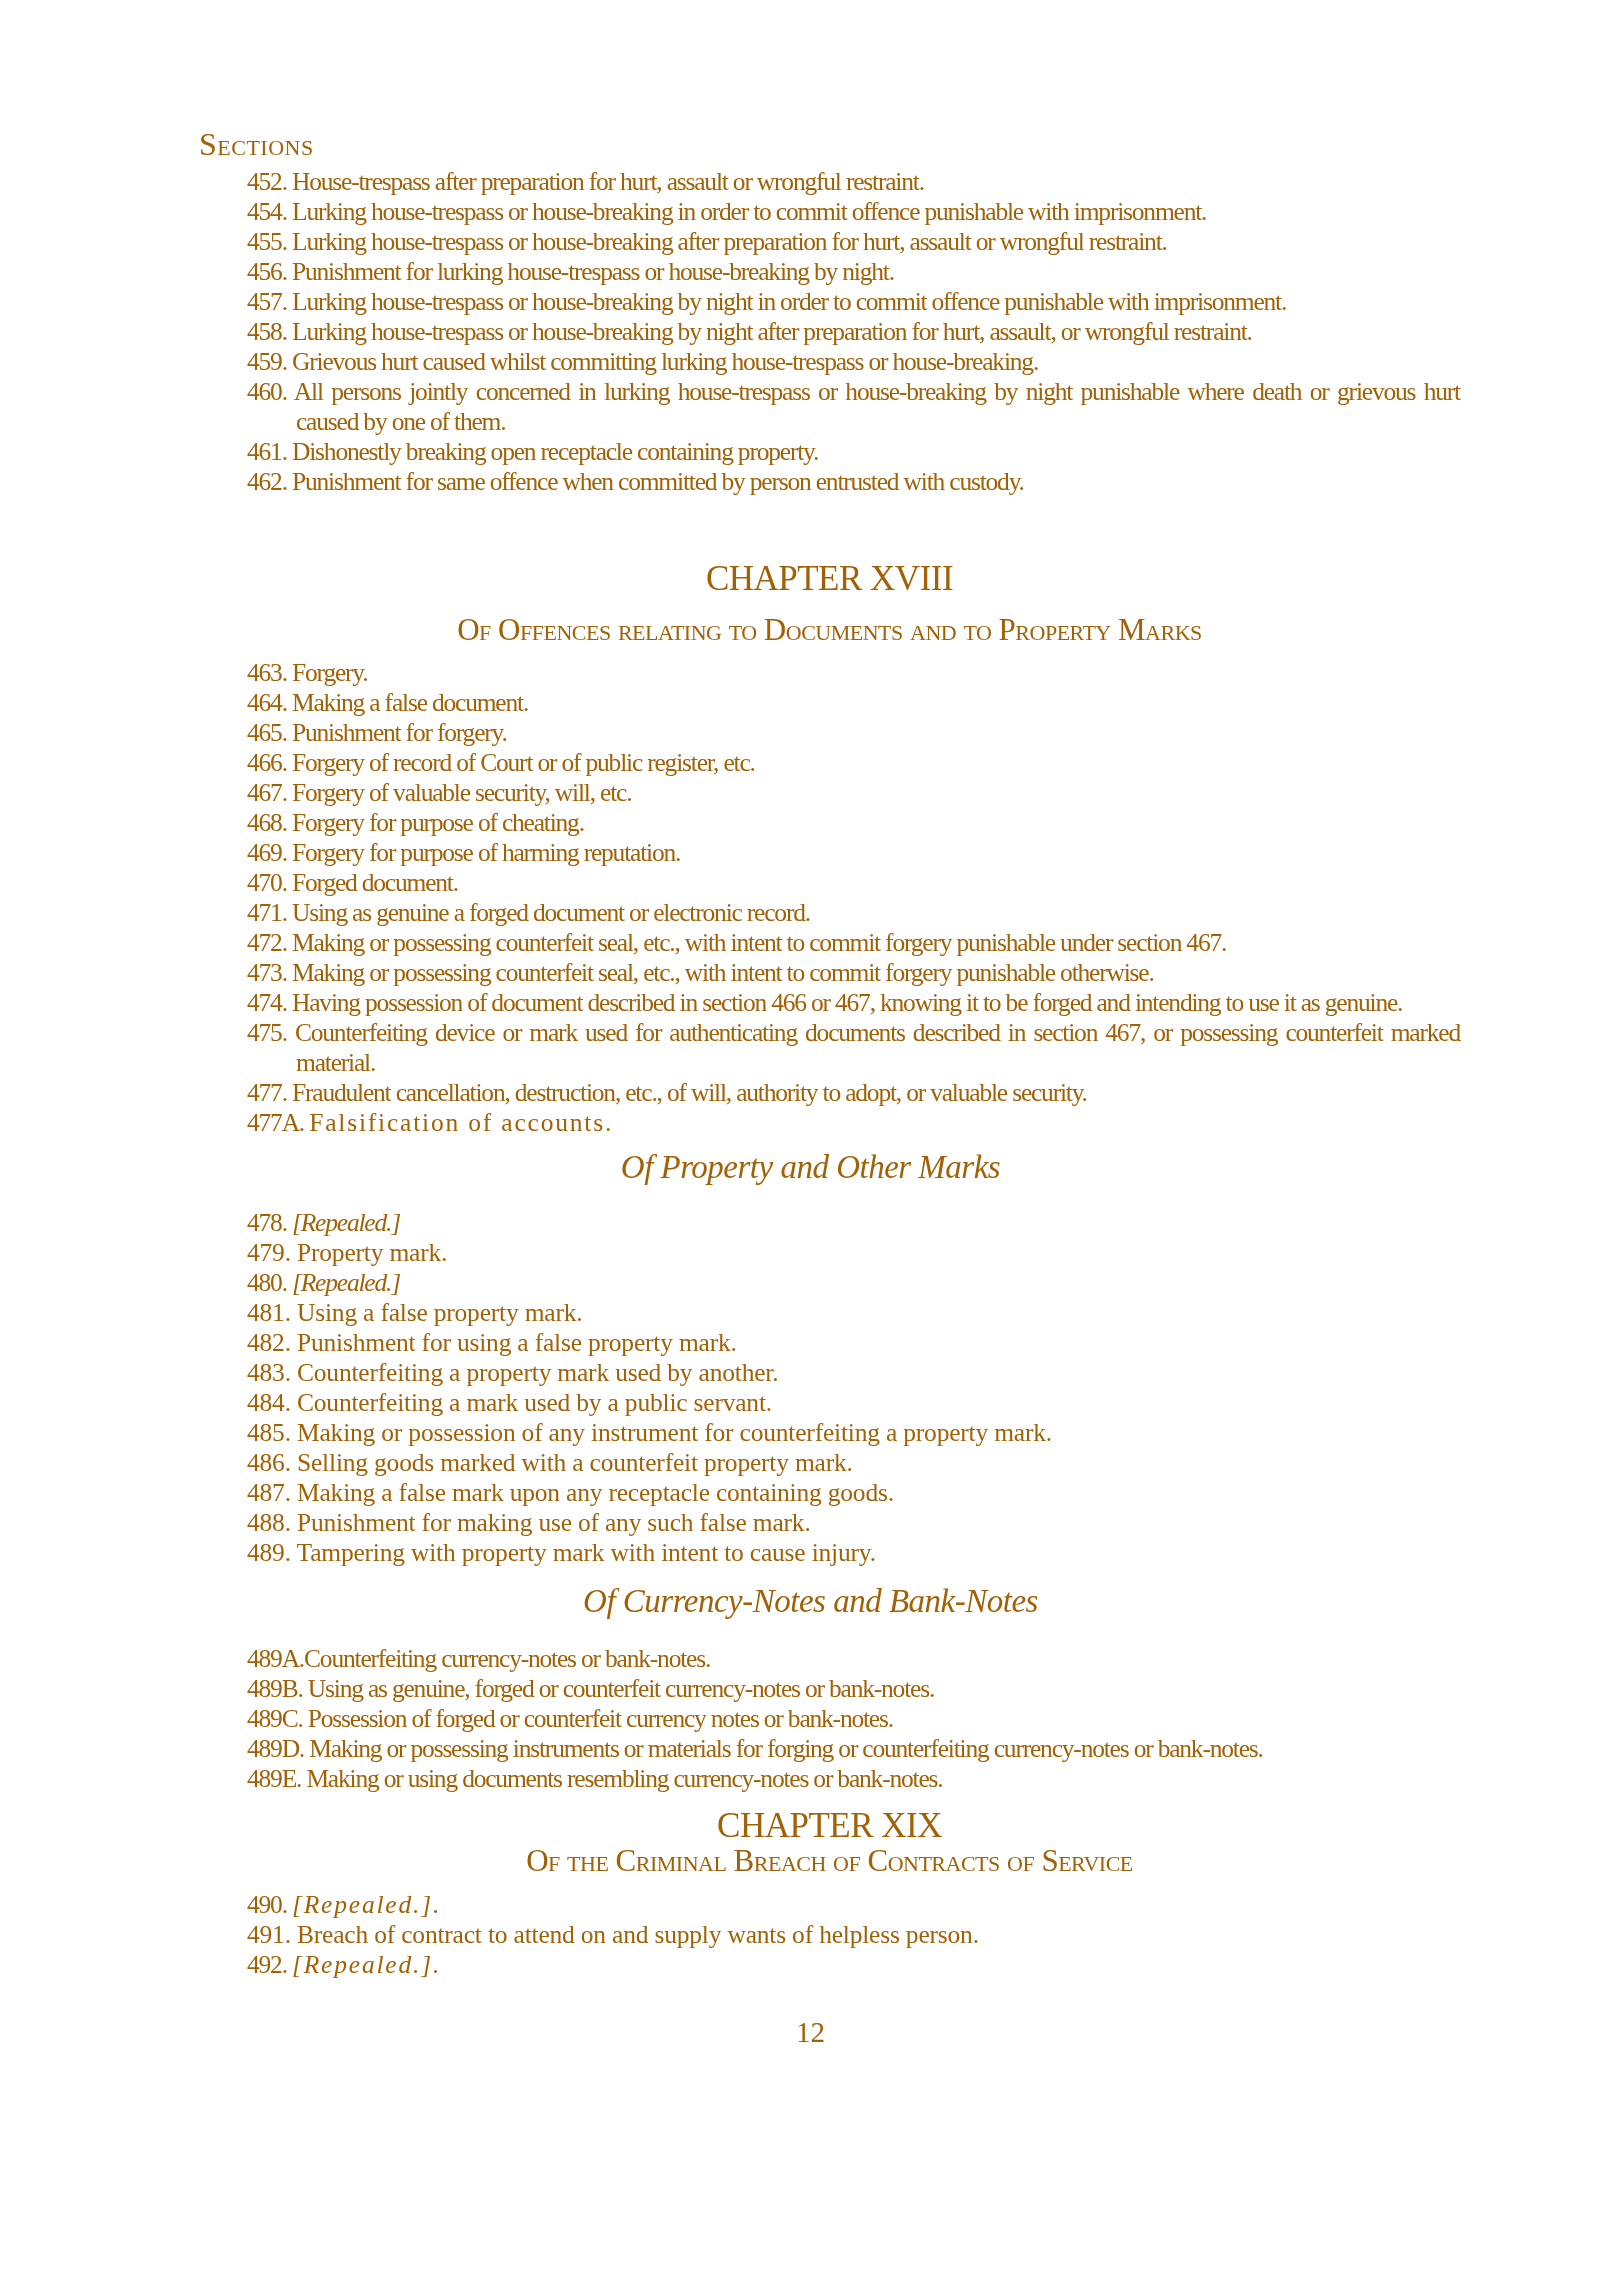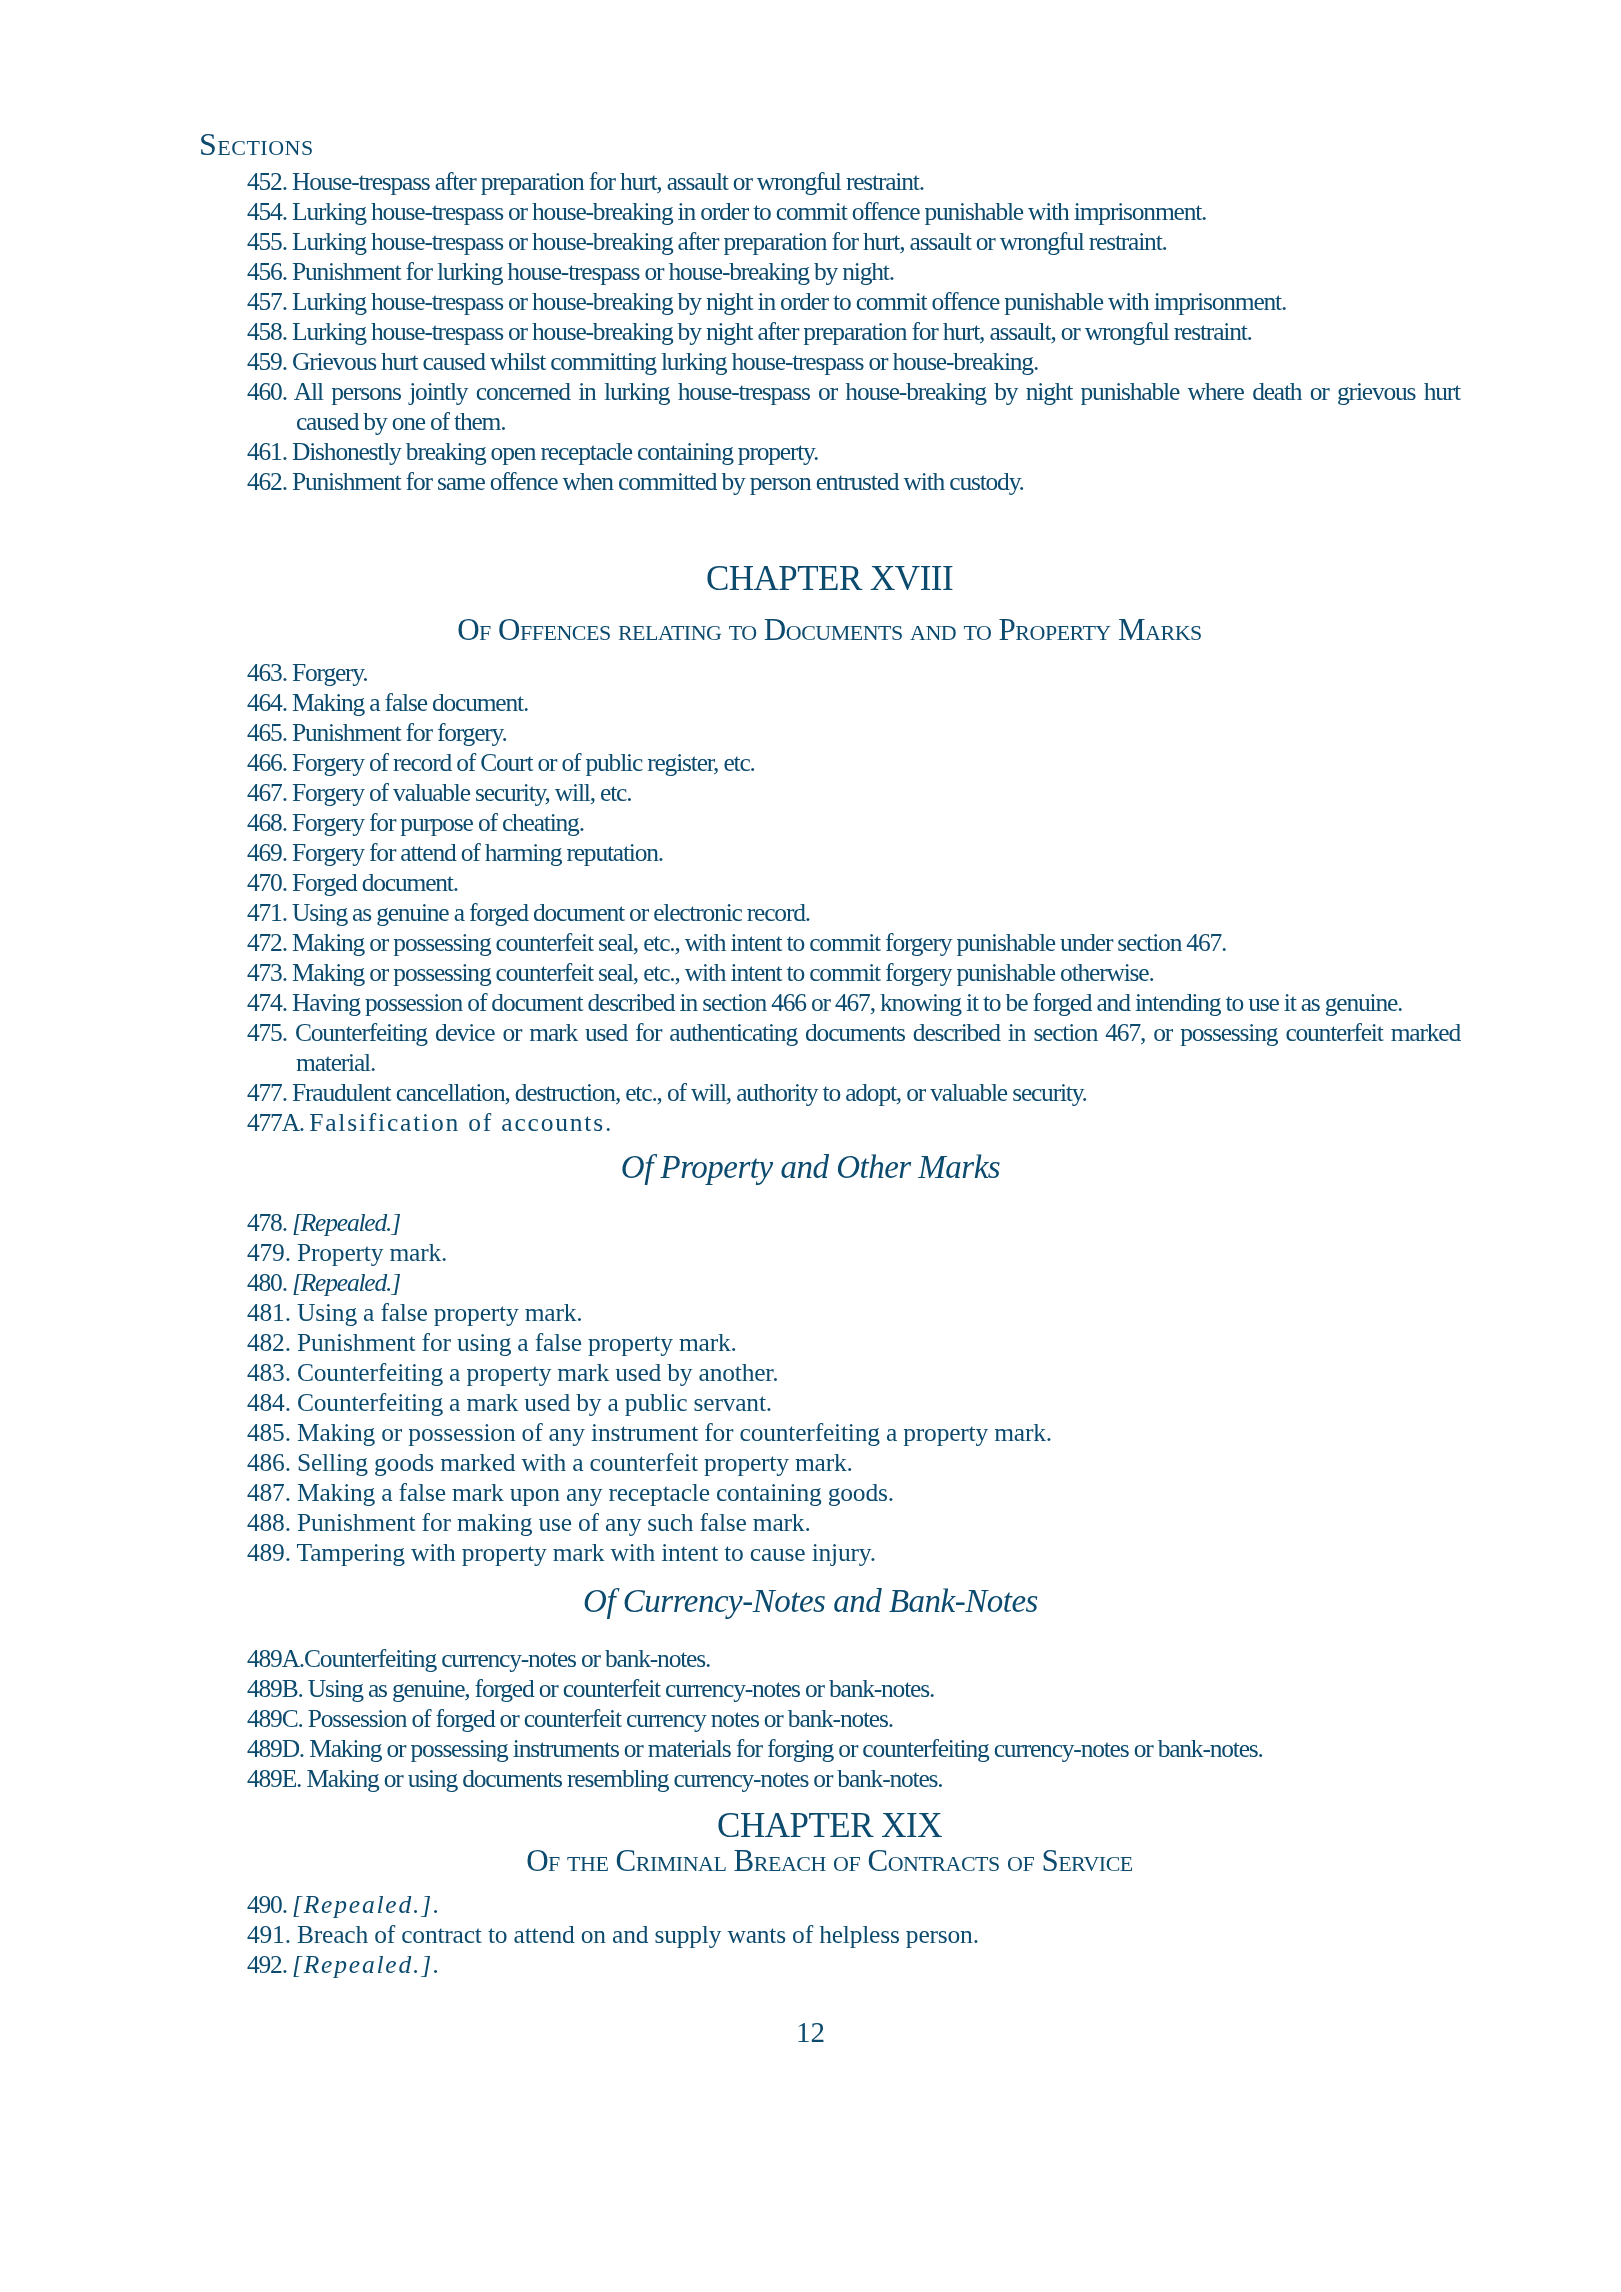--- a/index.html
+++ b/index.html
@@ -2,21 +2,21 @@
 <html><head>
 <meta charset="utf-8">
 <style>
   html, body { margin: 0; padding: 0; background: #e8e8e8; }
   .page {
     position: relative;
     width: 1621px;
     height: 2293px;
     margin: 0 auto;
     background: #ffffff;
-    color: #0c4a6e;
+    color: #a16207;
     font-family: "Liberation Serif", "DejaVu Serif", serif;
     box-sizing: border-box;
     padding: 127px 161px 0 199px;
     overflow: hidden;
   }
   .sections-heading {
     font-variant: small-caps;
     font-size: 32px;
     line-height: 35px;
     letter-spacing: 0.5px;
@@ -101,21 +101,21 @@
 
   <h2 class="chapter-subtitle centered" id="ch18-subtitle">Of Offences relating to Documents and to Property Marks</h2>
 
   <ol class="toc" id="ch18-items">
       <li><span class="num">463.</span> <span class="txt">Forgery.</span></li>
       <li><span class="num">464.</span> <span class="txt">Making a false document.</span></li>
       <li><span class="num">465.</span> <span class="txt">Punishment for forgery.</span></li>
       <li><span class="num">466.</span> <span class="txt">Forgery of record of Court or of public register, etc.</span></li>
       <li><span class="num">467.</span> <span class="txt">Forgery of valuable security, will, etc.</span></li>
       <li><span class="num">468.</span> <span class="txt">Forgery for purpose of cheating.</span></li>
-      <li><span class="num">469.</span> <span class="txt">Forgery for attend of harming reputation.</span></li>
+      <li><span class="num">469.</span> <span class="txt">Forgery for purpose of harming reputation.</span></li>
       <li><span class="num">470.</span> <span class="txt">Forged document.</span></li>
       <li><span class="num">471.</span> <span class="txt">Using as genuine a forged document or electronic record.</span></li>
       <li><span class="num">472.</span> <span class="txt">Making or possessing counterfeit seal, etc., with intent to commit forgery punishable under section 467.</span></li>
       <li><span class="num">473.</span> <span class="txt">Making or possessing counterfeit seal, etc., with intent to commit forgery punishable otherwise.</span></li>
       <li><span class="num">474.</span> <span class="txt">Having possession of document described in section 466 or 467, knowing it to be forged and intending to use it as genuine.</span></li>
       <li><span class="num">475.</span> <span class="txt">Counterfeiting device or mark used for authenticating documents described in section 467, or possessing counterfeit marked material.</span></li>
       <li><span class="num">477.</span> <span class="txt">Fraudulent cancellation, destruction, etc., of will, authority to adopt, or valuable security.</span></li>
       <li><span class="num">477A.</span> <span class="txt wide">Falsification of accounts.</span></li>
     </ol>
 

